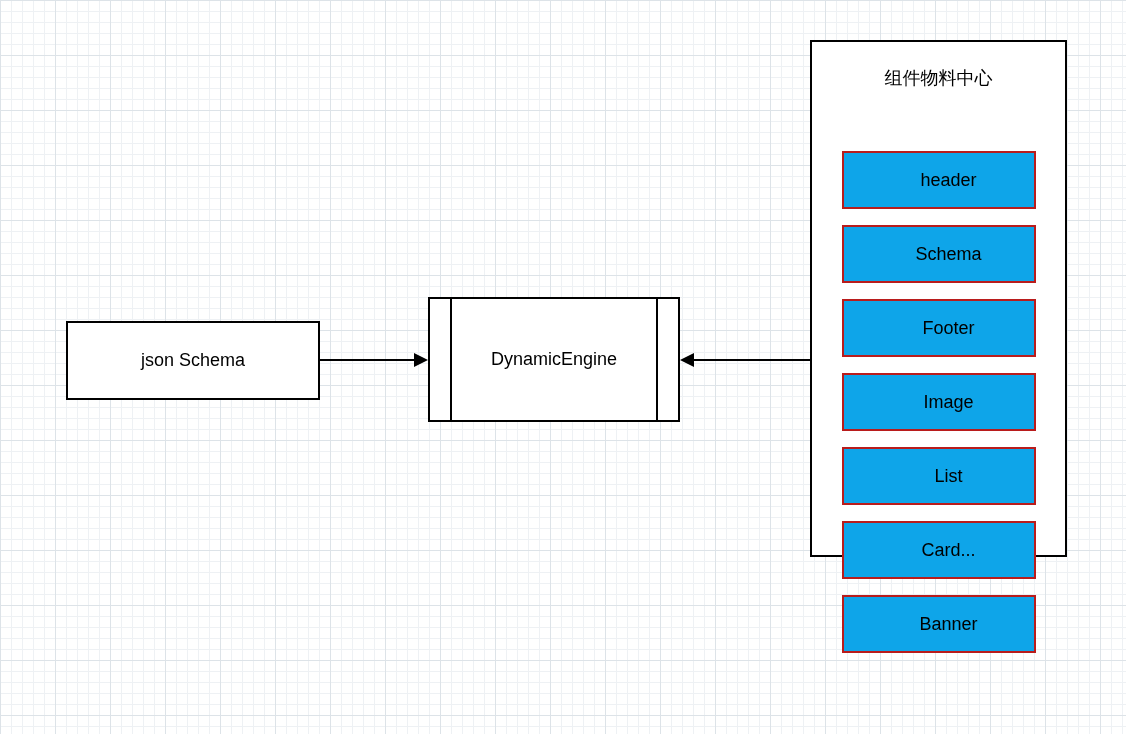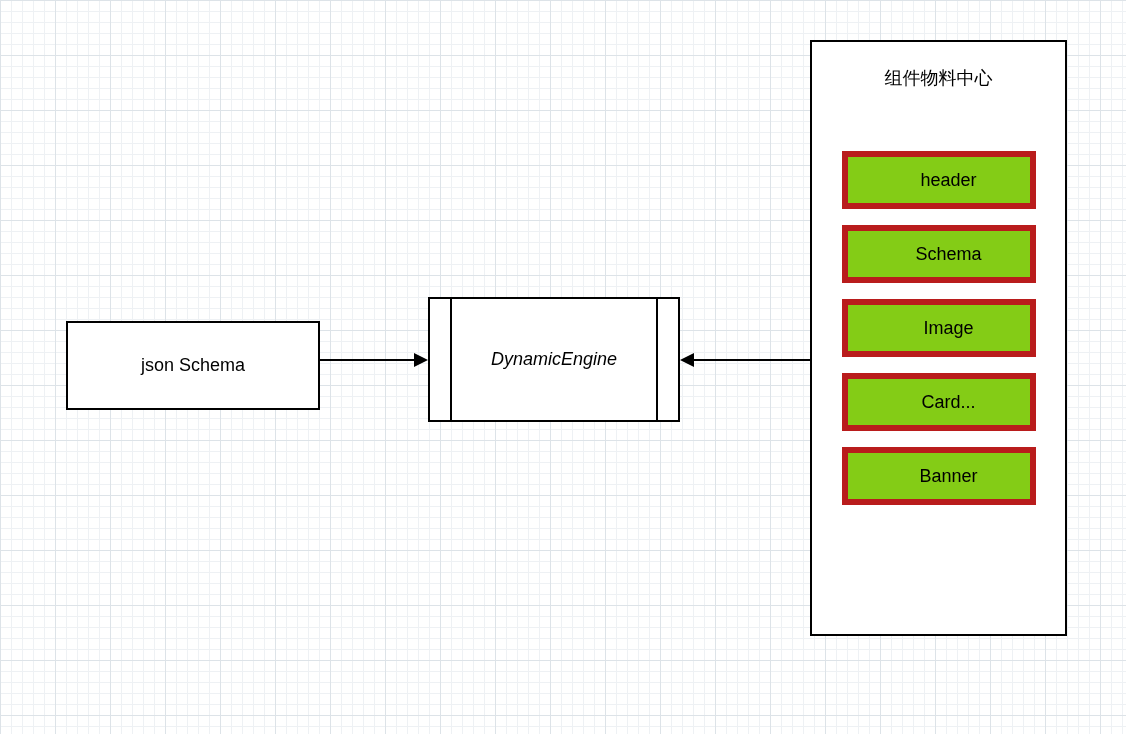--- a/index.html
+++ b/index.html
@@ -35,47 +35,46 @@
     color: #000000;
     font-size: 18px;
     line-height: 1.2;
     text-align: center;
   }
 
   .node-json-schema {
     left: 66px;
     top: 321px;
     width: 254px;
-    height: 89px;
+    height: 79px;
   }
 
   .node-engine {
     left: 428px;
     top: 297px;
     width: 252px;
     height: 125px;
-    font-style: italic;
   }
 
   .engine-bar {
     position: absolute;
     top: 0;
     bottom: 0;
     width: 0;
     border-left: 2px solid #000000;
   }
   .engine-bar.left  { left: 20px; }
   .engine-bar.right { right: 20px; }
 
   .material-panel {
     position: absolute;
     left: 810px;
     top: 40px;
     width: 257px;
-    height: 596px;
+    height: 517px;
     box-sizing: border-box;
     background: #ffffff;
     border: 2px solid #000000;
     display: flex;
     flex-direction: column;
     align-items: center;
   }
 
   .material-title {
     margin-top: 24px;
@@ -89,22 +88,22 @@
     display: flex;
     flex-direction: column;
     gap: 16px;
     align-items: center;
   }
 
   .material-item {
     box-sizing: border-box;
     width: 194px;
     height: 58px;
-    background: #84cc16;
-    border: 6px solid #b91c1c;
+    background: #0ea5e9;
+    border: 2px solid #b91c1c;
     display: flex;
     align-items: center;
     justify-content: center;
     font-size: 18px;
     color: #000000;
     padding-left: 20px;
   }
 
   .connectors {
     position: absolute;
@@ -140,19 +139,21 @@
     <div class="engine-bar right"></div>
     <span>DynamicEngine</span>
   </div>
 
   <div class="material-panel">
     <div class="material-title">组件物料中心</div>
 
     <div class="material-list">
       <div class="material-item">header</div>
       <div class="material-item">Schema</div>
+      <div class="material-item">Footer</div>
       <div class="material-item">Image</div>
+      <div class="material-item">List</div>
       <div class="material-item">Card...</div>
       <div class="material-item">Banner</div>
     </div>
   </div>
 
 </div>
 
 </body></html>

